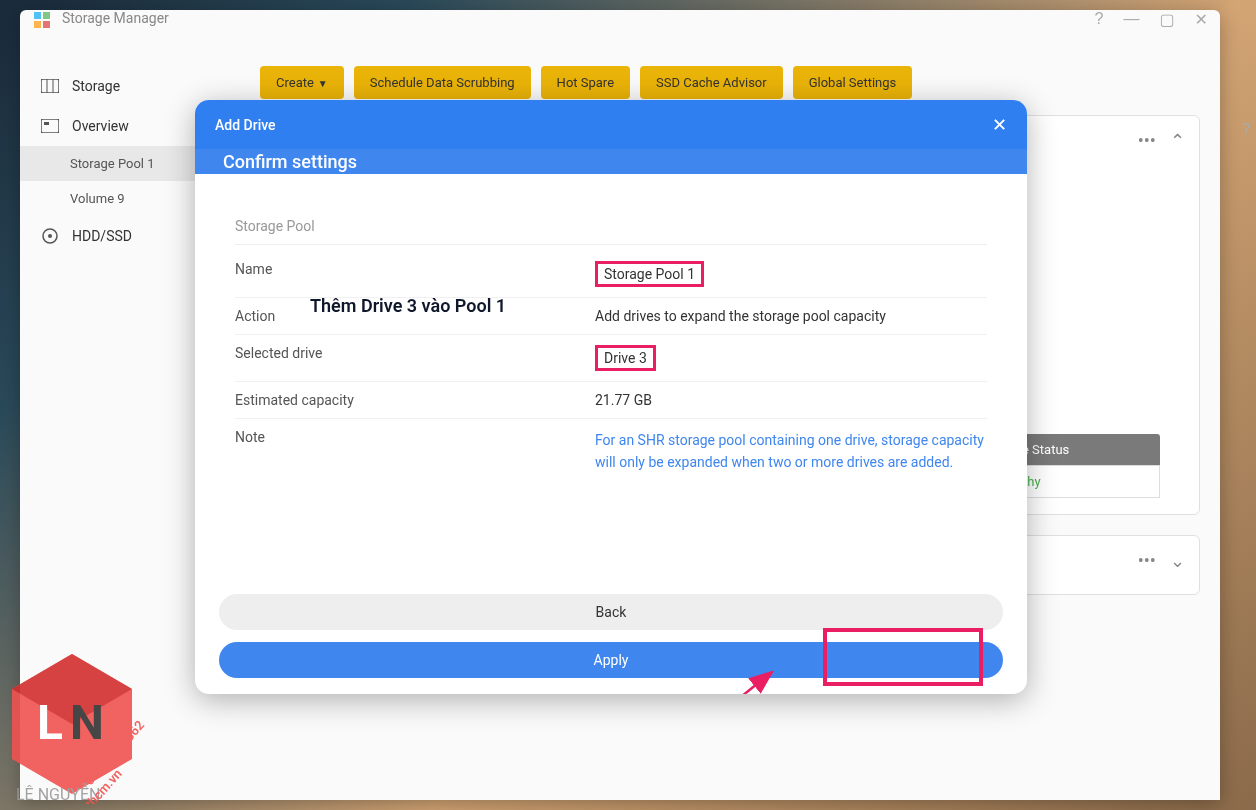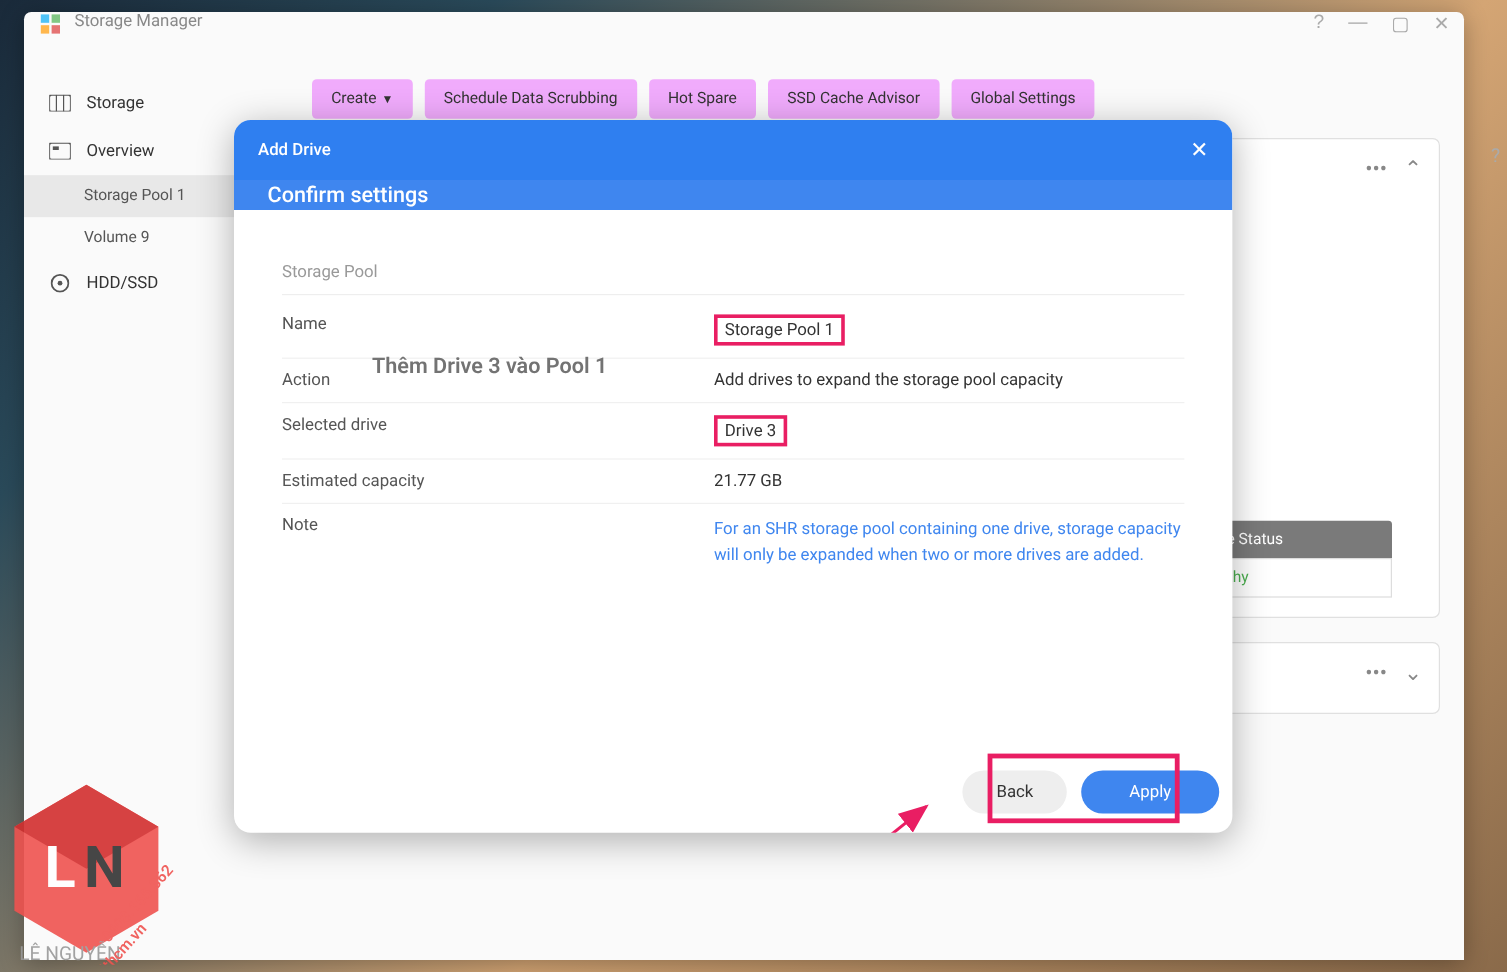--- a/index.html
+++ b/index.html
@@ -11,43 +11,43 @@
 .titlebar-controls { margin-left:auto; display:flex; gap:20px; color:#aaa; font-size:16px; }
 .titlebar-controls span { cursor:pointer; font-family:Arial,sans-serif; }
 .app-body { display:flex; height:calc(100% - 40px); }
 .sidebar { width:220px; padding:16px 0; background:#fafafa; }
 .nav-item { display:flex; align-items:center; padding:10px 20px; color:#333; font-size:14px; cursor:pointer; }
 .nav-item.active { background:#e8e8e8; }
 .nav-sub { padding-left:50px; font-size:13px; color:#555; }
 .nav-icon { width:20px; height:20px; margin-right:12px; display:flex; align-items:center; justify-content:center; }
 .main { flex:1; padding:16px 20px; background:#fafafa; position:relative; }
 .toolbar { display:flex; gap:10px; margin-bottom:16px; }
-.btn { background:#f0abfc; border:none; padding:9px 16px; border-radius:4px; font-size:13px; color:#333; cursor:pointer; }
+.btn { background:#eab308; border:none; padding:9px 16px; border-radius:4px; font-size:13px; color:#333; cursor:pointer; }
 .btn .caret { margin-left:4px; font-size:10px; }
 .panel { background:#fff; border:1px solid #e0e0e0; border-radius:6px; padding:16px 20px; margin-bottom:20px; position:relative; }
 .panel-actions { position:absolute; top:14px; right:14px; display:flex; align-items:center; gap:14px; color:#888; font-size:18px; cursor:pointer; }
 .status-box { position:absolute; right:60px; top:384px; width:150px; }
 .status-header { background:#7a7a7a; color:#fff; padding:8px 12px; font-size:13px; border-radius:3px 3px 0 0; }
 .status-body { background:#fff; border:1px solid #ddd; padding:8px 12px; font-size:13px; color:#4CAF50; }
 .modal { position:absolute; left:195px; top:100px; width:832px; height:594px; background:#fff; border-radius:14px; box-shadow:0 6px 30px rgba(0,0,0,0.3); display:flex; flex-direction:column; overflow:hidden; }
 .modal-header { background:#2f7ff0; color:#fff; padding:14px 20px; display:flex; align-items:center; }
 .modal-title { font-size:14px; font-weight:500; }
 .modal-close { margin-left:auto; cursor:pointer; font-size:18px; }
 .modal-subheader { background:#3f86ef; color:#fff; padding:2px 28px; }
 .modal-subtitle { font-size:18px; font-weight:500; }
 .modal-body { flex:1; padding:44px 40px; }
 .section-label { color:#999; font-size:14px; margin-bottom:6px; border-bottom:1px solid #eee; padding-bottom:10px; }
 .settings-row { display:flex; padding:10px 0; border-bottom:1px solid #f0f0f0; font-size:14px; color:#333; }
 .settings-row:last-child { border-bottom:none; }
 .settings-label { width:360px; color:#555; }
 .settings-value { flex:1; }
 .note-value { color:#3f86ef; line-height:1.6; }
 .highlight-box { border:3px solid #e91e63; padding:2px 6px; display:inline-block; }
-.annotation-text { position:absolute; color:#737373; font-size:18px; font-weight:600; left:310px; top:295px; z-index:10; }
-.modal-footer { padding:16px 11px; display:flex; justify-content:flex-end; gap:12px; }
+.annotation-text { position:absolute; color:#0f172a; font-size:18px; font-weight:600; left:310px; top:295px; z-index:10; }
+.modal-footer { padding:16px 24px; display:flex; justify-content:flex-end; gap:12px;flex-direction:column; }
 .btn-back { background:#eeeeee; border:none; padding:10px 28px; border-radius:18px; font-size:14px; cursor:pointer; color:#333; }
 .btn-apply { background:#3f86ef; color:#fff; border:none; padding:10px 40px; border-radius:18px; font-size:14px; cursor:pointer; }
 .apply-highlight { position:absolute; border:4px solid #e91e63; width:160px; height:58px; right:44px; bottom:8px; pointer-events:none; }
 .arrow { position:absolute; right:240px; bottom:-48px; }
 .watermark { position:absolute; left:2px; bottom:2px; opacity:0.9; }
 .ext-help { position:absolute; right:6px; top:120px; color:#aaa; font-size:16px; }
 </style>
 </head>
 <body>
 

